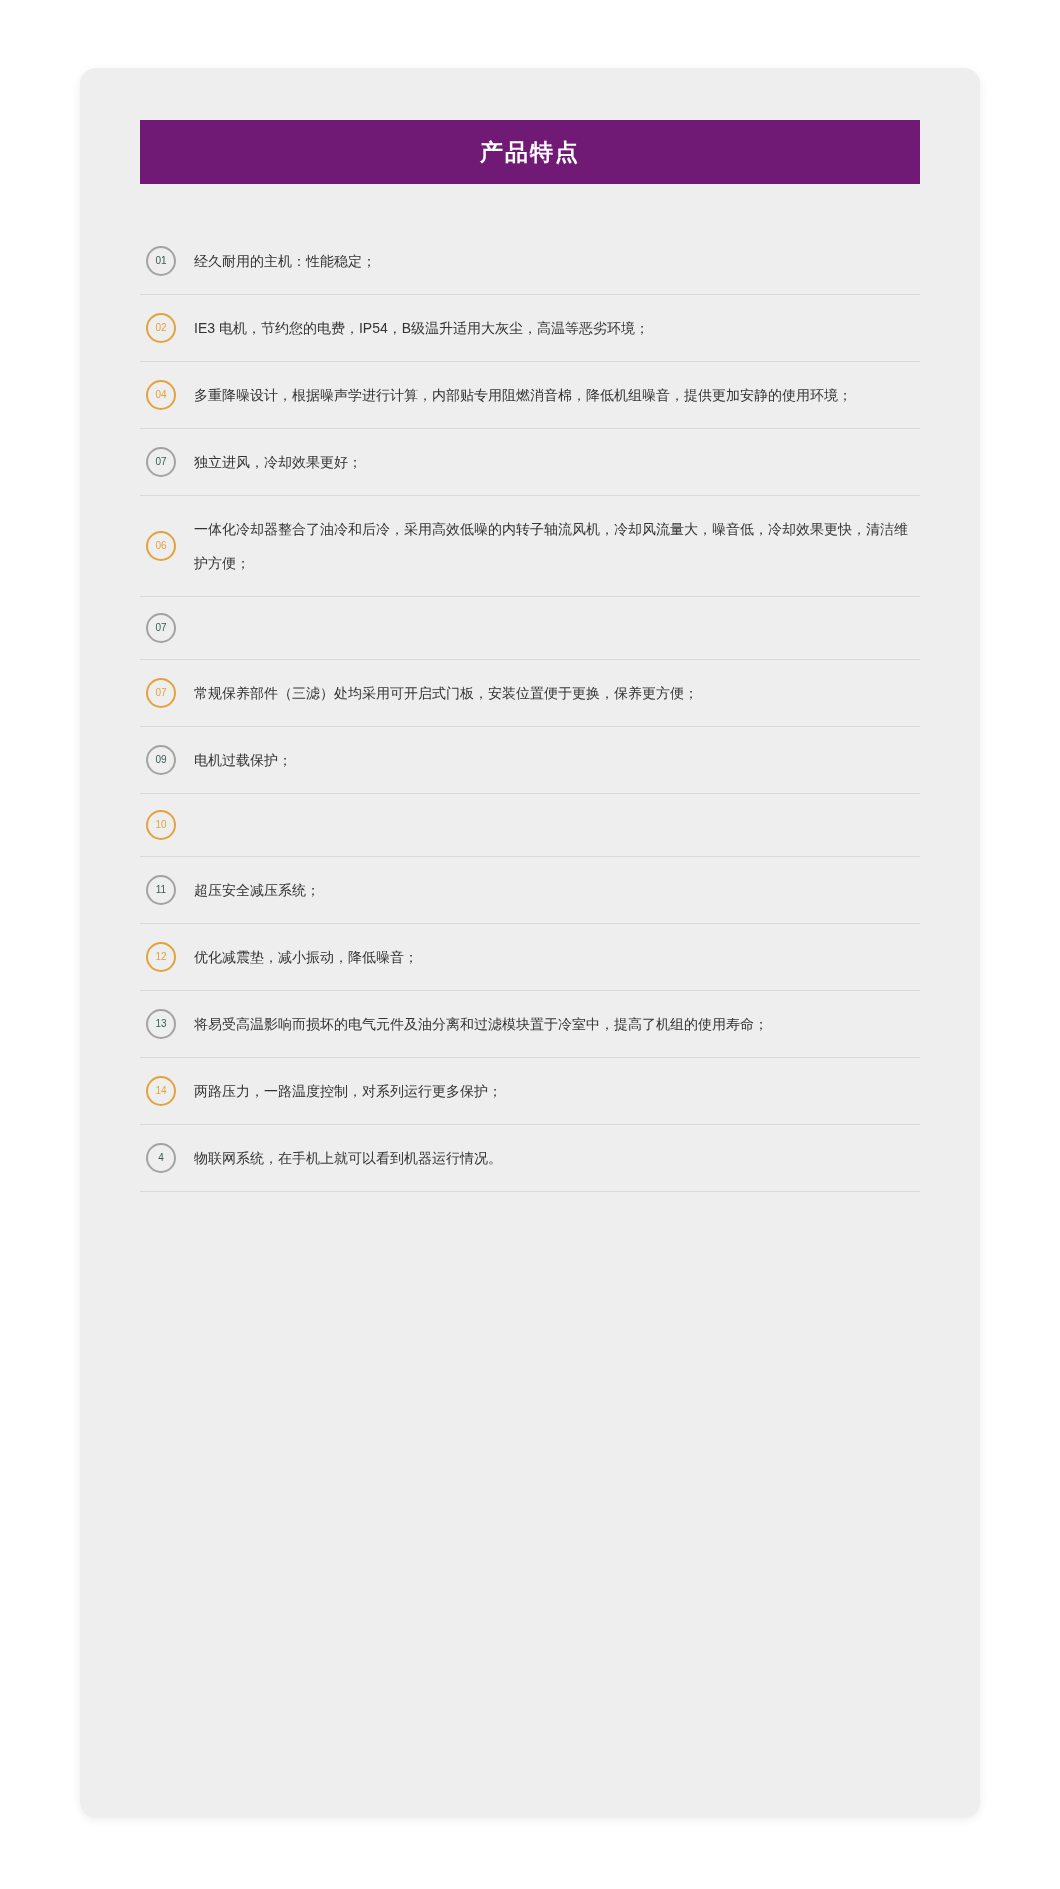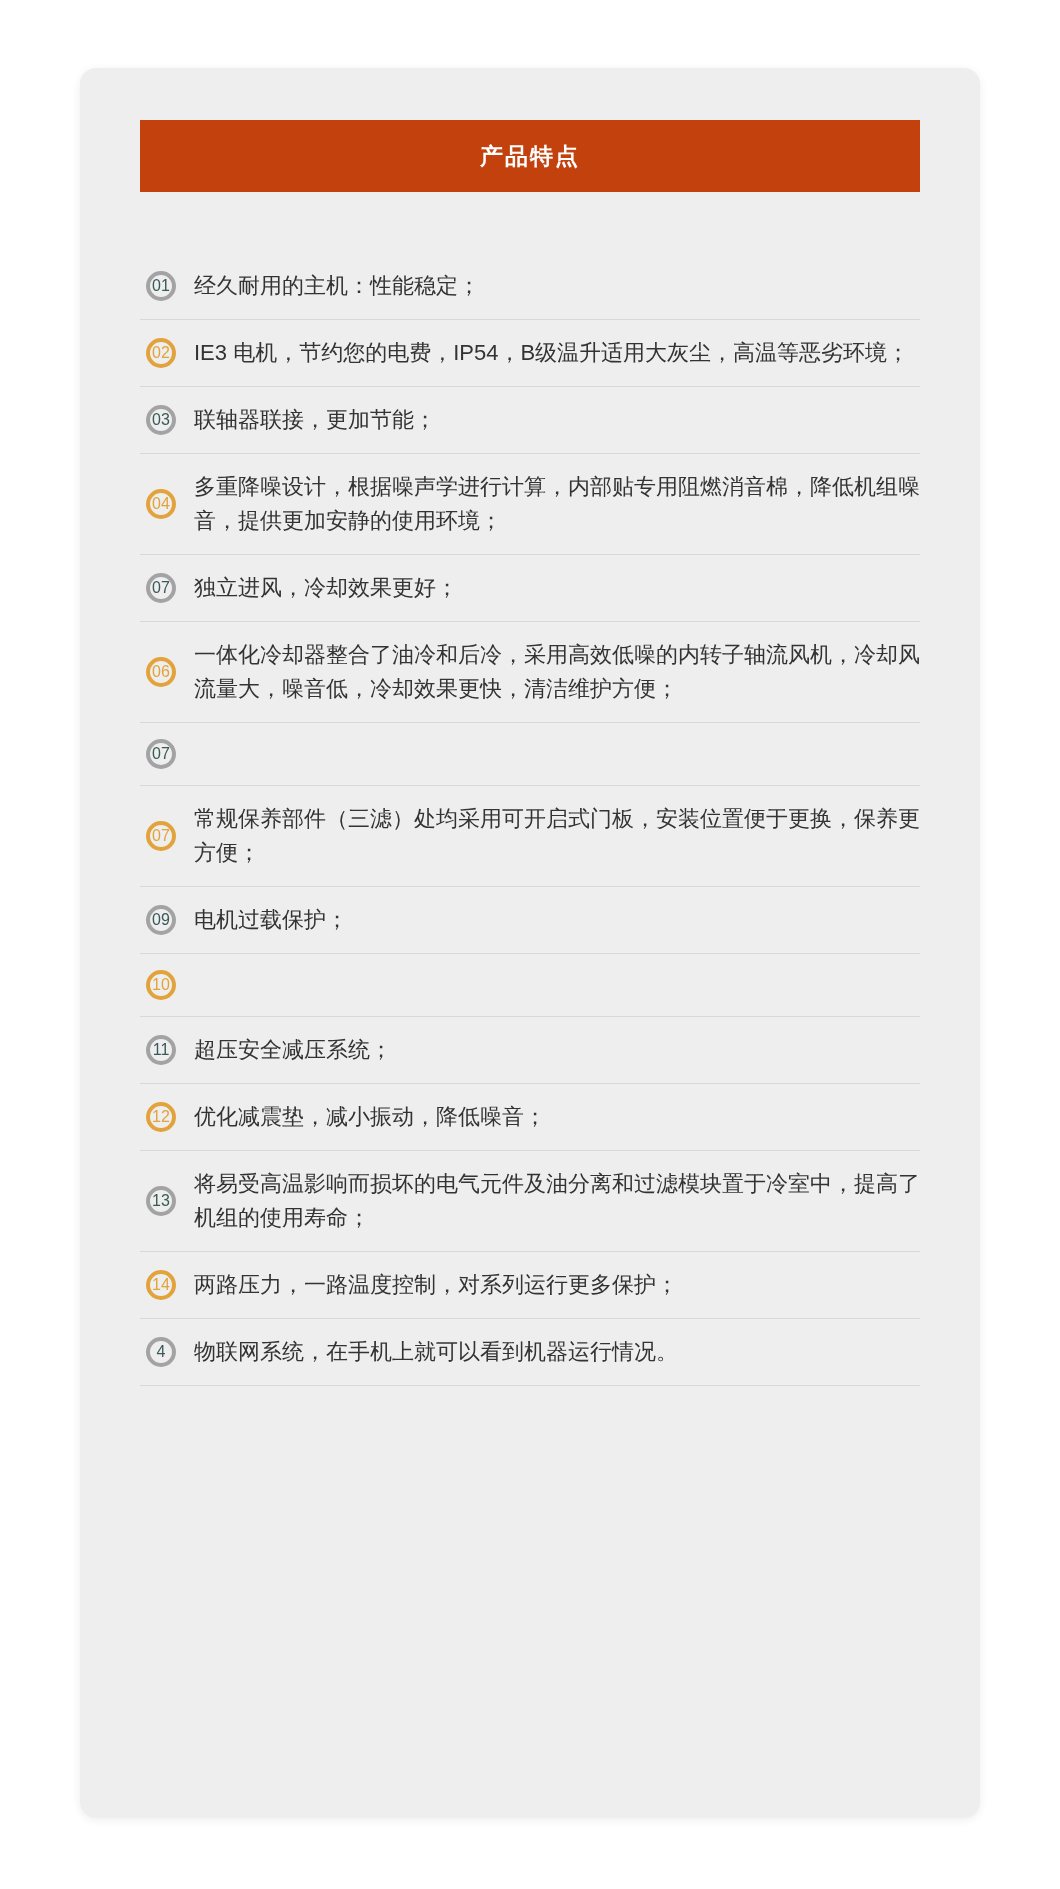--- a/index.html
+++ b/index.html
@@ -27,26 +27,26 @@
   .card {
     width: 900px;
     min-height: 1750px;
     background: #eeeeee;
     border-radius: 16px;
     box-sizing: border-box;
     padding: 52px 60px 60px 60px;
     box-shadow: 0 2px 10px rgba(0,0,0,0.07);
   }
   .title-bar {
-    background: #c2410c;
-    height: 72px;
+    background: #701a75;
+    height: 64px;
     display: flex;
     align-items: center;
     justify-content: center;
-    margin-bottom: 61px;
+    margin-bottom: 44px;
   }
   .title-bar .title-text {
     color: #ffffff;
     font-size: 23px;
     font-weight: bold;
     letter-spacing: 2px;
   }
   .feature-list {
     display: block;
   }
@@ -59,41 +59,41 @@
     box-sizing: border-box;
   }
   .feature-row:last-child {
     border-bottom: 1px solid #d8d8d8;
   }
   .badge {
     flex: 0 0 auto;
     width: 30px;
     height: 30px;
     border-radius: 50%;
-    border: 4px solid #a3a3a3;
+    border: 2px solid #a3a3a3;
     color: #3a5a58;
     background: #eeeeee;
-    font-size: 16px;
+    font-size: 10px;
     display: flex;
     align-items: center;
     justify-content: center;
     margin-right: 18px;
     margin-left: 6px;
     font-family: "Liberation Sans", sans-serif;
     line-height: 1;
     box-sizing: border-box;
   }
   .badge.amber {
     border-color: #e2a33c;
     color: #e2a33c;
   }
   .feature-text {
     flex: 1 1 auto;
     color: #333333;
-    font-size: 22px;
+    font-size: 14px;
     line-height: 34px;
     font-family: "Liberation Sans", "DejaVu Sans", sans-serif;
     padding-top: 0px;
   }
   .feature-row.single {
     align-items: center;
   }
 </style>
 </head>
 <body>
@@ -106,24 +106,20 @@
     </div>
 
     <div class="feature-list">
         <div class="feature-row single">
           <span class="badge">01</span>
           <span class="feature-text">经久耐用的主机：性能稳定；</span>
         </div>
         <div class="feature-row">
           <span class="badge amber">02</span>
           <span class="feature-text">IE3 电机，节约您的电费，IP54，B级温升适用大灰尘，高温等恶劣环境；</span>
-        </div>
-        <div class="feature-row single">
-          <span class="badge">03</span>
-          <span class="feature-text">联轴器联接，更加节能；</span>
         </div>
         <div class="feature-row">
           <span class="badge amber">04</span>
           <span class="feature-text">多重降噪设计，根据噪声学进行计算，内部贴专用阻燃消音棉，降低机组噪音，提供更加安静的使用环境；</span>
         </div>
         <div class="feature-row single">
           <span class="badge">07</span>
           <span class="feature-text">独立进风，冷却效果更好；</span>
         </div>
         <div class="feature-row">

